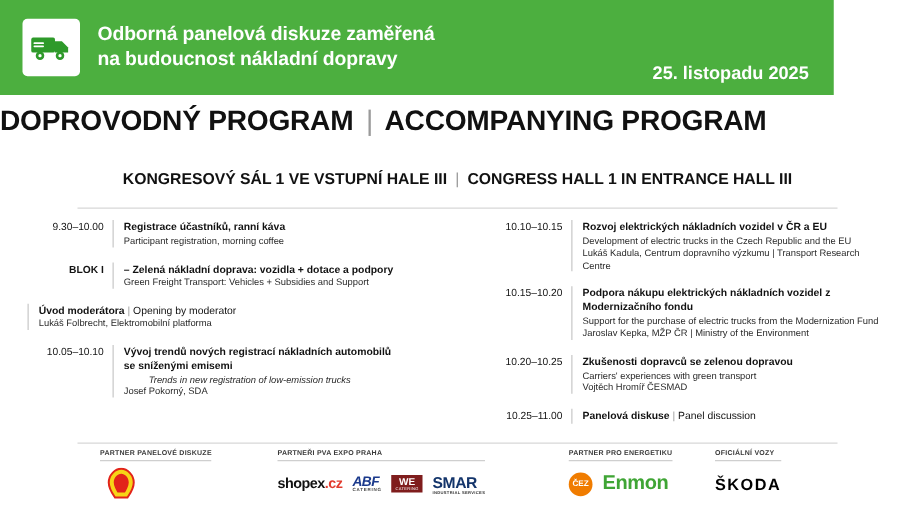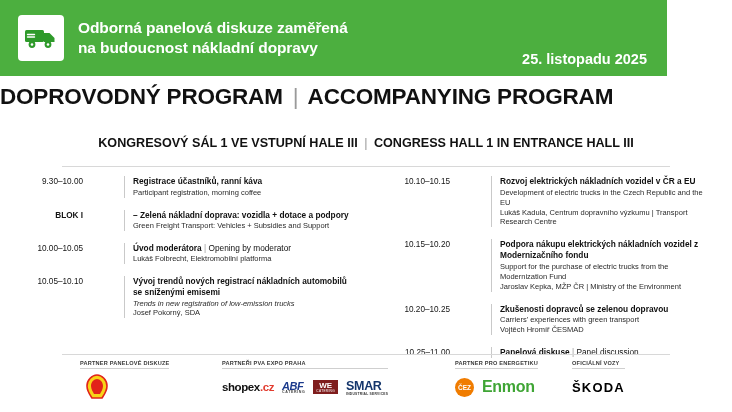--- a/index.html
+++ b/index.html
@@ -71,21 +71,21 @@
   }
 
   
   .cols {
     position: absolute; left: 22px; top: 176px; width: 690px; height: 170px;
     display: flex;
   }
   .col { width: 345px; position: relative; }
   .col-right { padding-left: 22px; }
 
-  .item { display: flex; margin-bottom: 12px; gap: 34px; }
+  .item { display: flex; margin-bottom: 12px; }
   .item-time {
     width: 68px; flex: none;
     text-align: right;
     font-size: 8.2px;
     color: #141414;
     padding-top: 1px;
     padding-right: 7px;
     line-height: 1.25;
   }
   .item-time.bold { font-weight: bold; }
@@ -105,21 +105,21 @@
     font-weight: bold;
     color: #111111;
     line-height: 1.3;
   }
   .item-sub {
     font-size: 7.5px;
     color: #2a2a2a;
     line-height: 1.32;
     margin-top: 1px;
   }
-  .item-sub.italic { font-style: italic; }
+  .item-sub.italic { font-style: italic; margin-left: 20px; }
   .item-person {
     font-size: 7.5px;
     color: #2a2a2a;
     line-height: 1.32;
   }
   .blok-label {
     font-size: 8.3px; font-weight: bold; color: #111;
   }
 
   
@@ -232,21 +232,20 @@
         <div class="item-body">
           <div class="item-title">
             <span class="blok-label">–</span>
             <span>Zelená nákladní doprava: vozidla + dotace a podpory</span>
           </div>
           <div class="item-sub">Green Freight Transport: Vehicles + Subsidies and Support</div>
         </div>
       </div>
 
       <div class="item">
-        <div class="item-time">10.00–10.05</div>
         <div class="item-body">
           <div class="item-title">
             <span>Úvod moderátora</span>
             <span class="sep" style="color:#9a9a9a;font-weight:normal">|</span>
             <span style="font-weight:normal">Opening by moderator</span>
           </div>
           <div class="item-person">Lukáš Folbrecht, Elektromobilní platforma</div>
         </div>
       </div>
 

